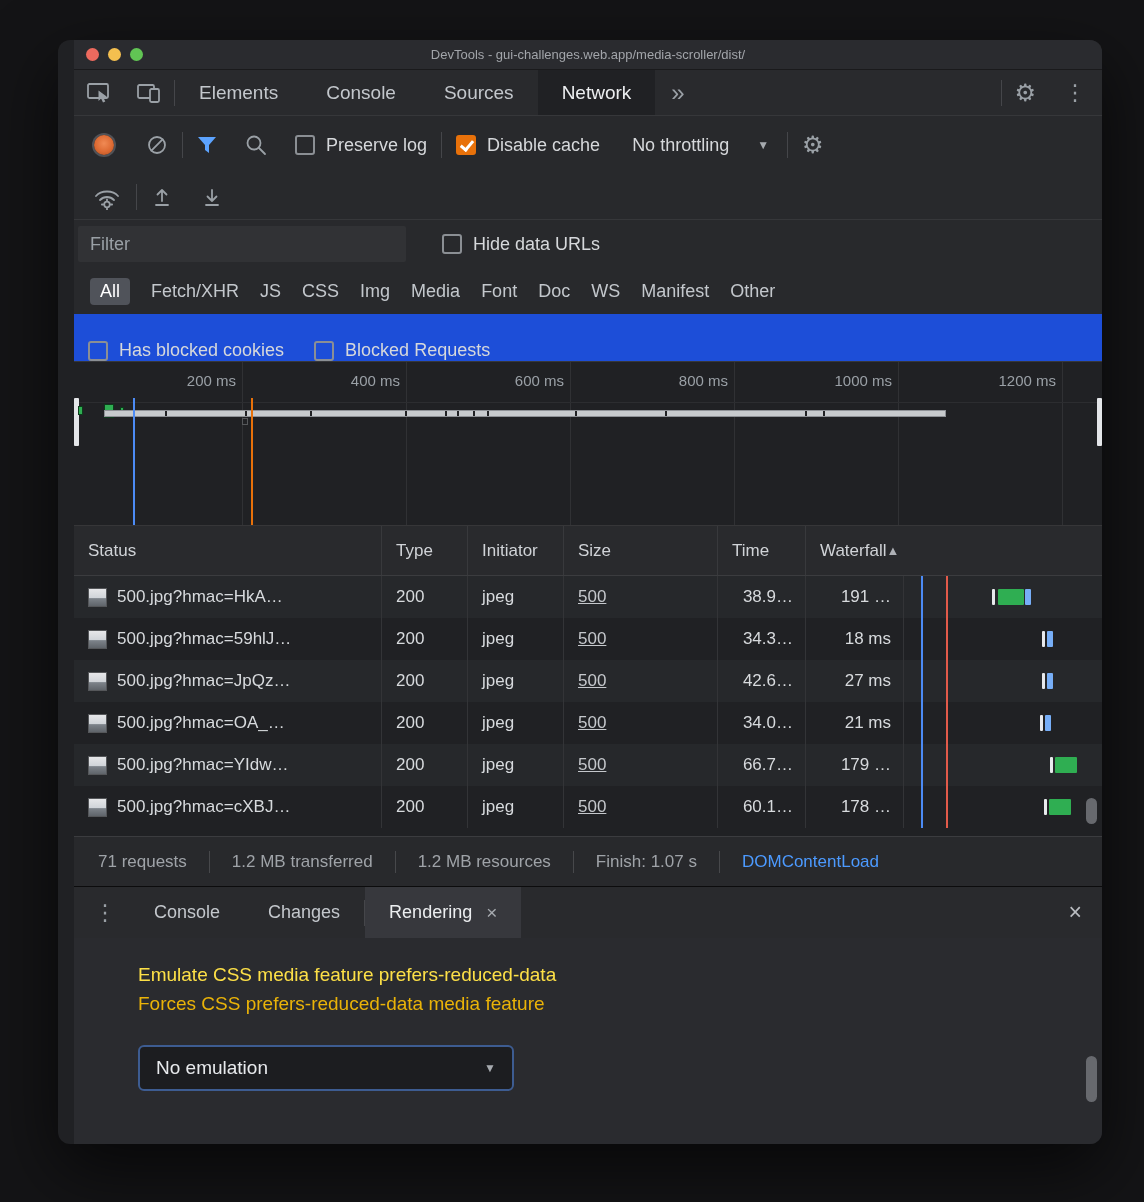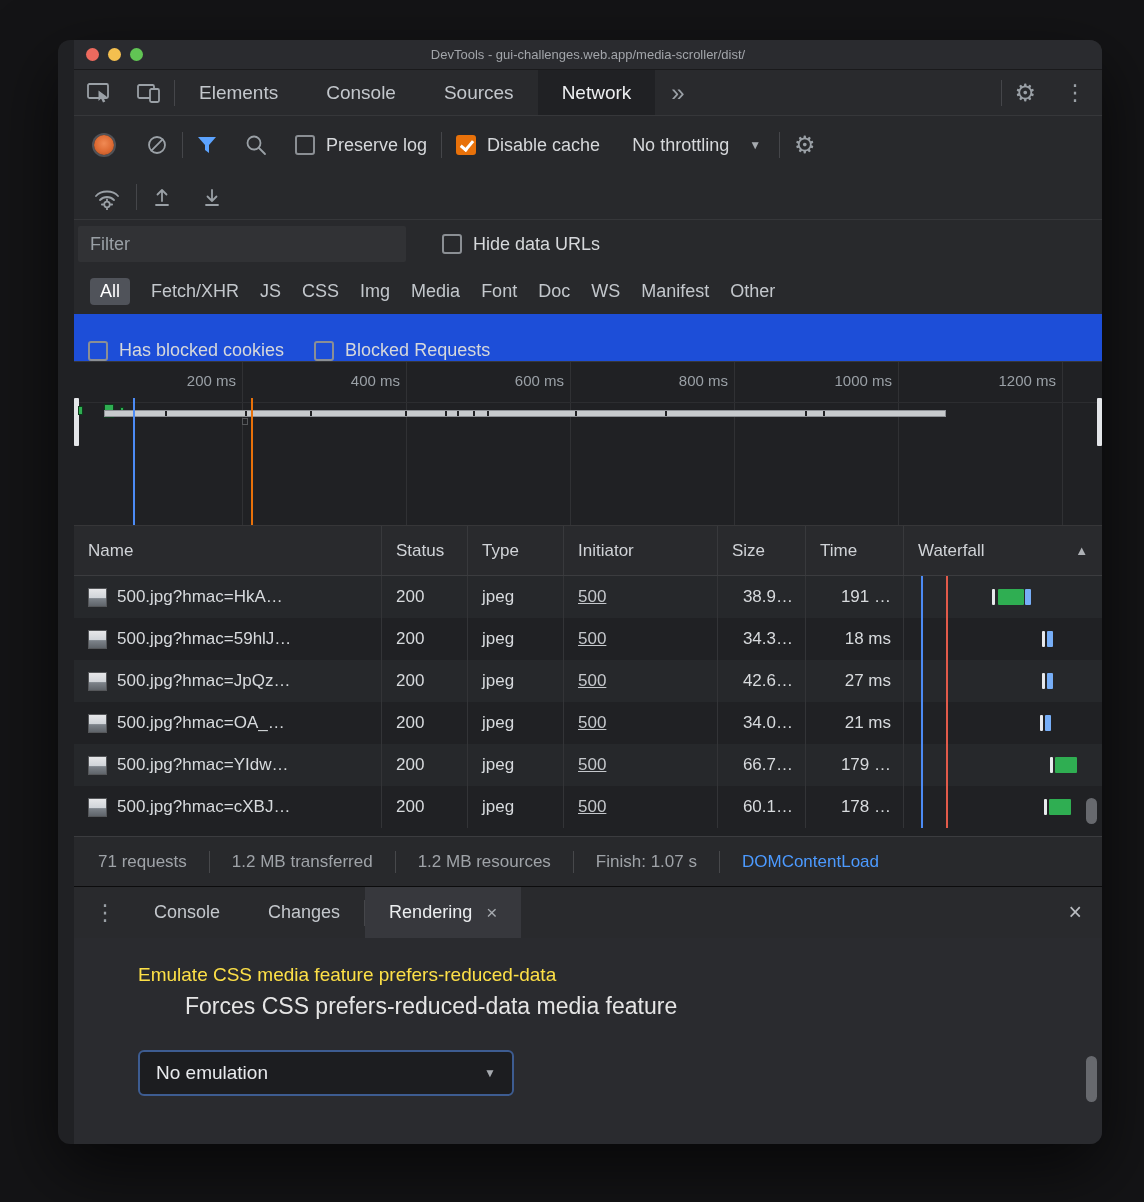--- a/index.html
+++ b/index.html
@@ -44,21 +44,21 @@
   .nettoolbar>*{flex:none;}
   .record{width:20px;height:20px;border-radius:50%;margin:0 18px 0 20px;
     background:radial-gradient(circle at 50% 42%,#f08a54 0%,#dd6a33 55%,#a94e22 100%);
     box-shadow:0 0 0 2px #515257;}
   .icbtn{display:flex;align-items:center;justify-content:center;padding:0 14px;}
   .cbgroup{display:flex;align-items:center;margin:0 14px;}
   .cb{width:20px;height:20px;border:2px solid #8b8f94;border-radius:3px;box-sizing:border-box;flex:none;position:relative;background:transparent;}
   .cb.checked{background:#e8710a;border-color:#e8710a;}
   .cb.checked::after{content:"";position:absolute;left:5px;top:1px;width:5px;height:10px;border:solid #fff;border-width:0 3px 3px 0;transform:rotate(40deg);}
   .cblabel{margin-left:11px;font-size:18px;color:#d6d8db;white-space:nowrap;}
-  .throttle{display:flex;align-items:center;gap:20px;margin:0 18px;font-size:18px;color:#d6d8db;}
+  .throttle{display:flex;align-items:center;gap:28px;margin:0 18px;font-size:18px;color:#d6d8db;}
   .caret{font-size:12px;color:#a6aaaf;}
   
   .toolbar2{height:46px;flex:none;background:#28292c;display:flex;align-items:center;border-bottom:1px solid #36373a;box-sizing:border-box;}
   
   .filterrow{height:48px;flex:none;background:#28292c;display:flex;align-items:center;}
   .filterinput{width:328px;height:36px;margin-left:4px;background:#313235;border:none;outline:none;border-radius:2px;
     padding:0 12px;color:#e8eaed;font-size:18px;font-family:"Liberation Sans",sans-serif;box-sizing:border-box;}
   .filterinput::placeholder{color:#9aa0a6;}
   
   .typerow{height:46px;flex:none;background:#28292c;display:flex;align-items:center;gap:21px;padding-left:16px;box-sizing:border-box;font-size:18px;color:#c3c7cc;}
@@ -106,21 +106,21 @@
   .sdiv{width:1px;height:22px;background:#47484b;flex:none;}
   .dcl{color:#4c9aff;flex:none;}
   
   .dtabs{height:52px;flex:none;background:#292a2d;border-top:1px solid #0c0c0d;display:flex;align-items:center;box-sizing:border-box;font-size:18px;color:#c3c7cc;}
   .dtab{padding:0 24px;height:100%;display:flex;align-items:center;gap:14px;}
   .dtab.active{background:#37383d;color:#eceef0;}
   .dclose{font-size:19px;color:#a6aaaf;}
   .drawerx{font-size:23px;color:#b9bcc0;padding:0 20px;}
   .dcontent{flex:1;background:#2a2b2f;position:relative;padding:26px 0 0 64px;box-sizing:border-box;}
   .rtitle{font-size:19px;color:#fde047;}
-  .rsub{font-size:23px;color:#e5e5e5;margin-top:7px;margin-left:47px;}
+  .rsub{font-size:19px;color:#eab308;margin-top:7px;}
   .rselect{margin-top:30px;width:376px;height:46px;background:#1c1d20;border:2px solid #3d5c91;border-radius:6px;
     display:flex;align-items:center;justify-content:space-between;padding:0 16px;box-sizing:border-box;font-size:19px;color:#e8eaed;}
   svg{display:block;}
   .stroke{stroke:#9aa0a6;stroke-width:1.8;fill:none;stroke-linecap:round;stroke-linejoin:round;}
 </style>
 </head>
 <body>
 
 <div class="window">
 
@@ -289,21 +289,20 @@
       <div class="ovtick" style="left:700px;"></div>
       <div class="ovtick" style="left:718px;"></div>
     </div>
     <div class="ovmark" style="left:168px;top:56px;width:6px;height:7px;background:#202124;border-color:#55575a;"></div>
 
     <div class="evline blue" style="left:59px;"></div>
     <div class="evline orange" style="left:177px;"></div>
   </div>
 
   <div class="grid thead">
-    <div class="cell">Name</div>
     <div class="cell">Status</div>
     <div class="cell">Type</div>
     <div class="cell">Initiator</div>
     <div class="cell">Size</div>
     <div class="cell">Time</div>
     <div class="cell wfhead">
       <span>Waterfall</span>
       <span class="sort">▲</span>
     </div>
   </div>

